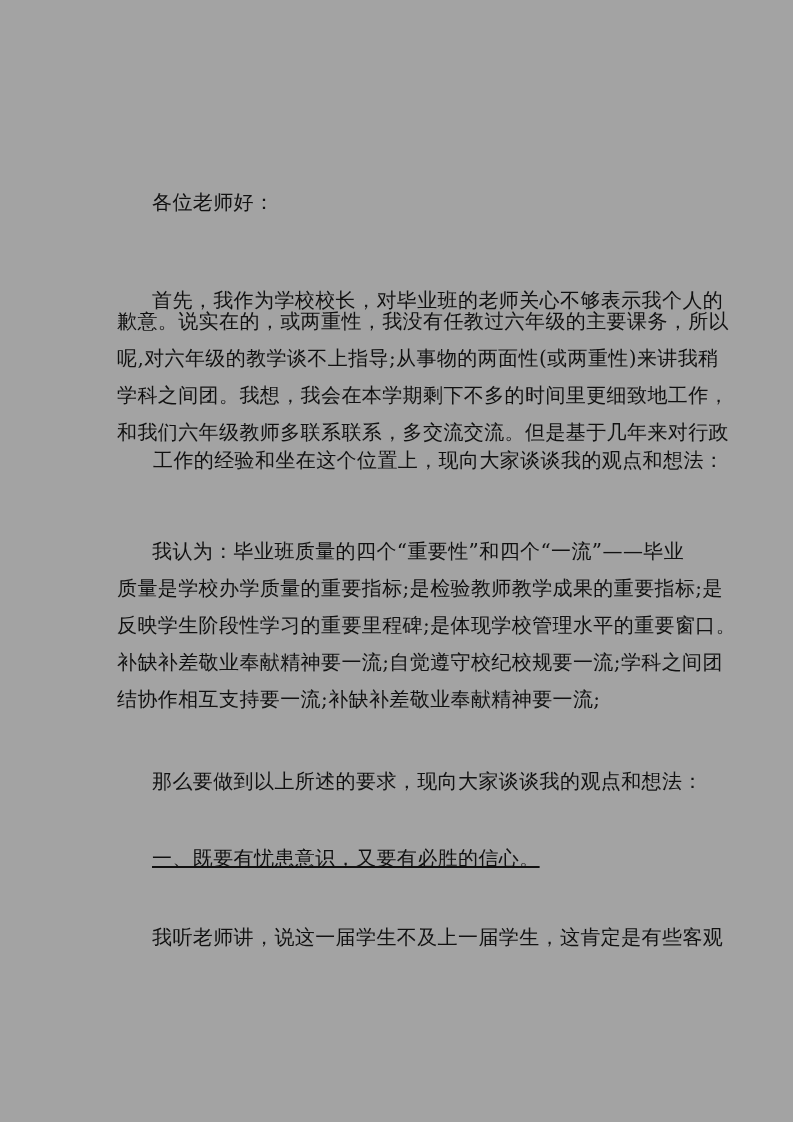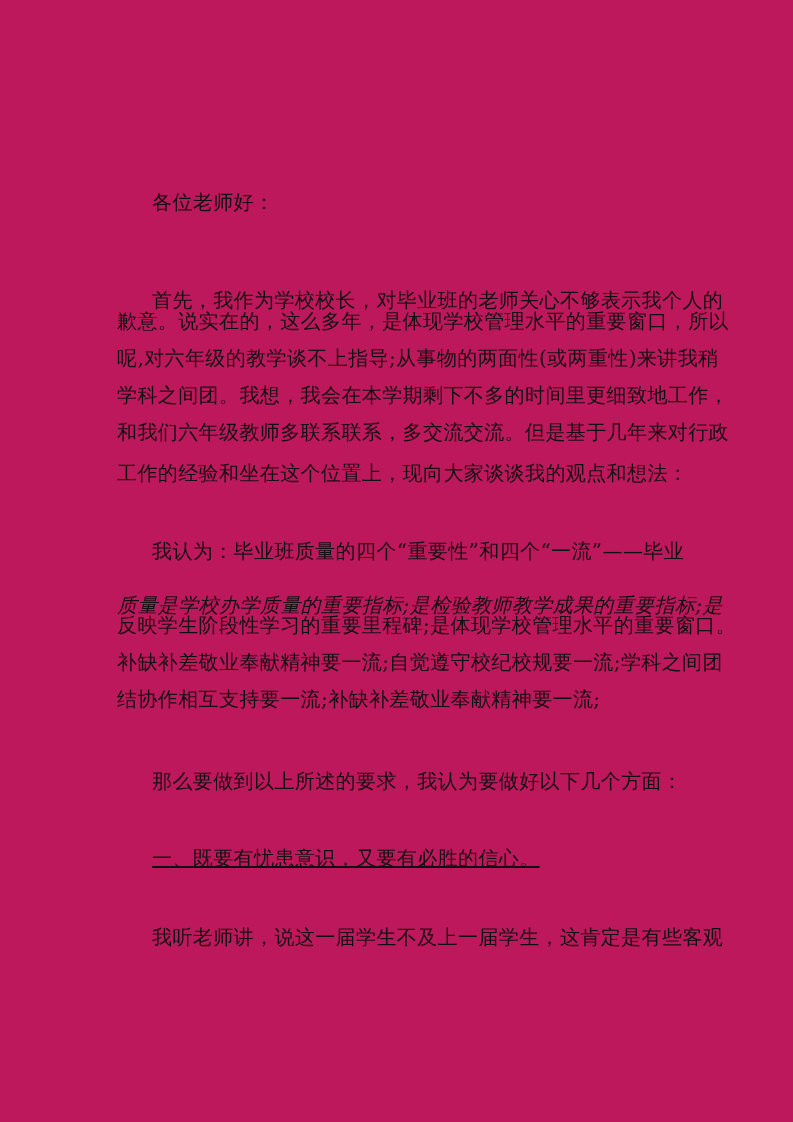--- a/index.html
+++ b/index.html
@@ -13,21 +13,21 @@
       position: relative;
       overflow: hidden;
       font-family: "DejaVu Serif", "Liberation Serif", serif;
       color: #111111;
     }
     .page {
       position: absolute;
       left: 0; top: 0;
       width: 793px;
       height: 1122px;
-      background: #be185d;
+      background: #a3a3a3;
     }
     .line {
       position: absolute;
       left: 117px;
       width: 570px;
       height: 30px;
       line-height: 30px;
       font-size: 20px;
       white-space: nowrap;
       letter-spacing: 0.4px;
@@ -36,37 +36,37 @@
   </style>
 </head>
 <body>
 
 <div class="page">
 
   <div class="line indent" style="top:187px;">各位老师好：</div>
 
   <div>
     <div class="line indent" style="top:285px;">首先，我作为学校校长，对毕业班的老师关心不够表示我个人的</div>
-    <div class="line" style="top:306px;">歉意。说实在的，这么多年，是体现学校管理水平的重要窗口，所以</div>
+    <div class="line" style="top:306px;">歉意。说实在的，或两重性，我没有任教过六年级的主要课务，所以</div>
     <div class="line" style="top:343px;">呢,对六年级的教学谈不上指导;从事物的两面性(或两重性)来讲我稍</div>
     <div class="line" style="top:380px;">学科之间团。我想，我会在本学期剩下不多的时间里更细致地工作，</div>
     <div class="line" style="top:417px;">和我们六年级教师多联系联系，多交流交流。但是基于几年来对行政</div>
-    <div class="line" style="top:458px;">工作的经验和坐在这个位置上，现向大家谈谈我的观点和想法：</div>
+    <div class="line" style="top:445px;margin-left:36px;">工作的经验和坐在这个位置上，现向大家谈谈我的观点和想法：</div>
   </div>
 
   <div>
     <div class="line indent" style="top:536px;">我认为：毕业班质量的四个“重要性”和四个“一流”——毕业</div>
-    <div class="line" style="top:590px;font-style:italic;">质量是学校办学质量的重要指标;是检验教师教学成果的重要指标;是</div>
+    <div class="line" style="top:573px;">质量是学校办学质量的重要指标;是检验教师教学成果的重要指标;是</div>
     <div class="line" style="top:610px;">反映学生阶段性学习的重要里程碑;是体现学校管理水平的重要窗口。</div>
     <div class="line" style="top:647px;text-align:center;">补缺补差敬业奉献精神要一流;自觉遵守校纪校规要一流;学科之间团</div>
     <div class="line" style="top:684px;">结协作相互支持要一流;补缺补差敬业奉献精神要一流;</div>
   </div>
 
   <div>
-    <div class="line indent" style="top:766px;">那么要做到以上所述的要求，我认为要做好以下几个方面：</div>
+    <div class="line indent" style="top:766px;">那么要做到以上所述的要求，现向大家谈谈我的观点和想法：</div>
   </div>
 
   <div>
     <div class="line indent" style="top:843px;text-decoration:underline;">一、既要有忧患意识，又要有必胜的信心。</div>
   </div>
 
   <div>
     <div class="line indent" style="top:922px;">我听老师讲，说这一届学生不及上一届学生，这肯定是有些客观</div>
   </div>
 

